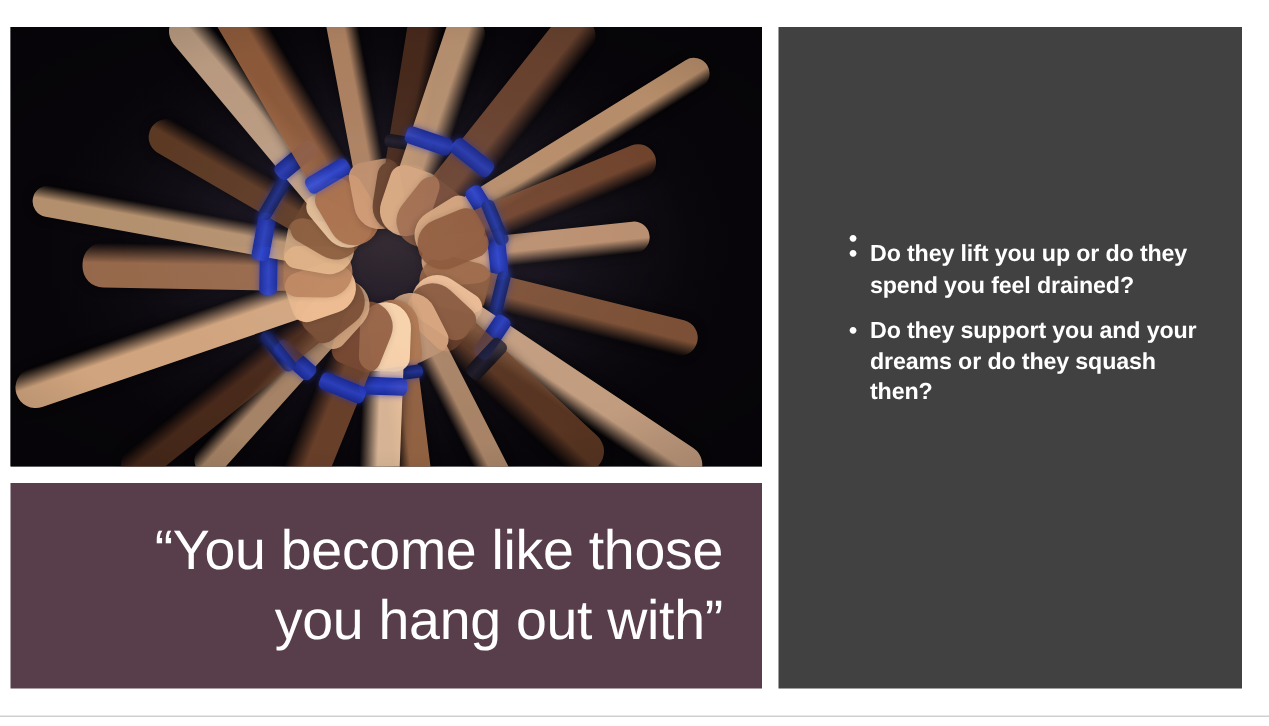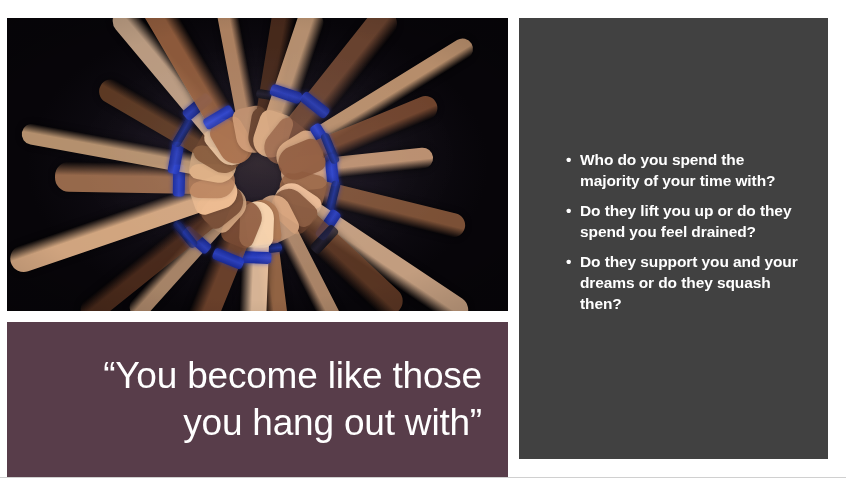--- a/index.html
+++ b/index.html
@@ -86,21 +86,21 @@
   }
   .arm .band.w2 { width: 9px; background: linear-gradient(90deg,#15205f,#2236a0 50%,#15205f); }
   .arm .band.dark { background: linear-gradient(90deg,#14121a,#242030 50%,#14121a); box-shadow:none; }
 
   
   #quote-box {
     position: absolute;
     left: 7px;
     top: 322px;
     width: 501px;
-    height: 156px;
+    height: 137px;
     background: #583D4A;
     display: flex;
     align-items: center;
   }
   #quote-text {
     width: 100%;
     box-sizing: border-box;
     padding: 0 26px 0 40px;
     color: #ffffff;
     font-size: 37px;
@@ -256,21 +256,21 @@
       <div class="photo-vignette"></div>
     </div>
   </div>
 
   <div id="quote-box">
     <div id="quote-text">“You become like those you hang out with”</div>
   </div>
 
   <div id="dark-panel">
     <ul id="bullet-list">
-        <li class="bullet-item"><span class="bullet-marker">•</span><span>Who do you spend the majority of your time with?</span></li>
+        <li class="bullet-item"><span class="bullet-marker">•</span></li>
         <li class="bullet-item"><span class="bullet-marker">•</span><span>Do they lift you up or do they spend you feel drained?</span></li>
         <li class="bullet-item"><span class="bullet-marker">•</span><span>Do they support you and your dreams or do they squash then?</span></li>
       </ul>
   </div>
 
   <div id="bottom-divider"></div>
 
 </div>
 
 </body></html>

